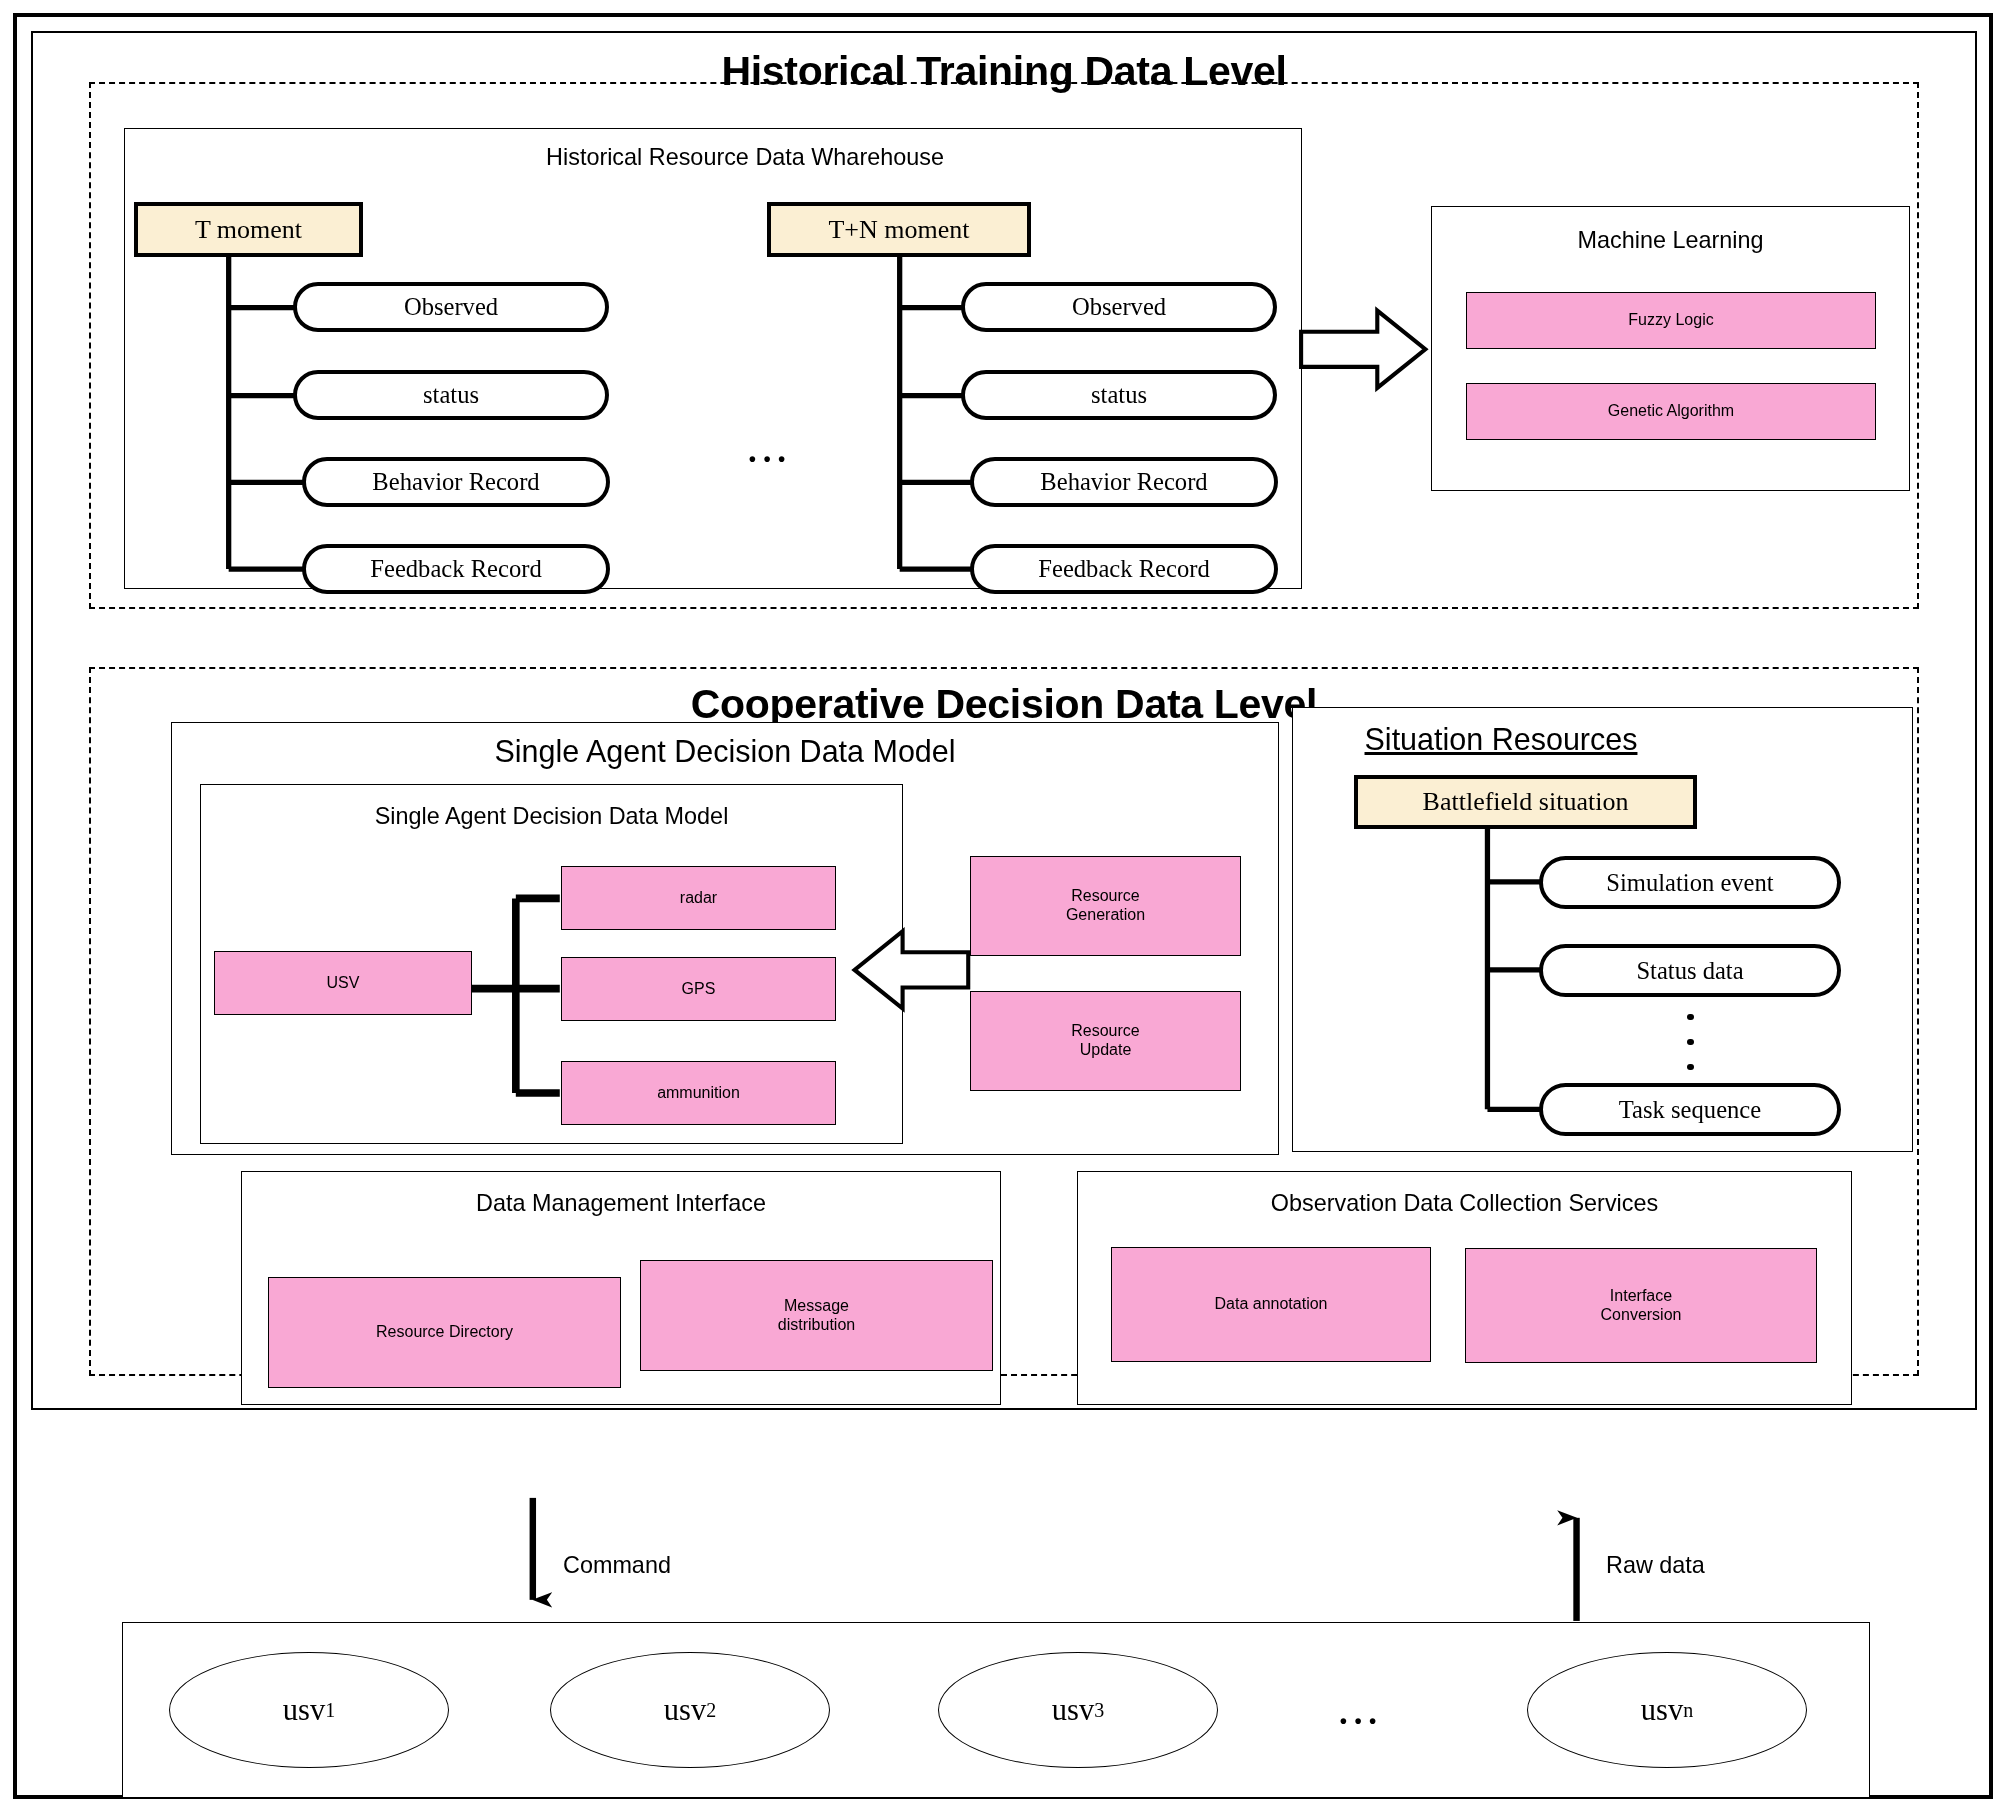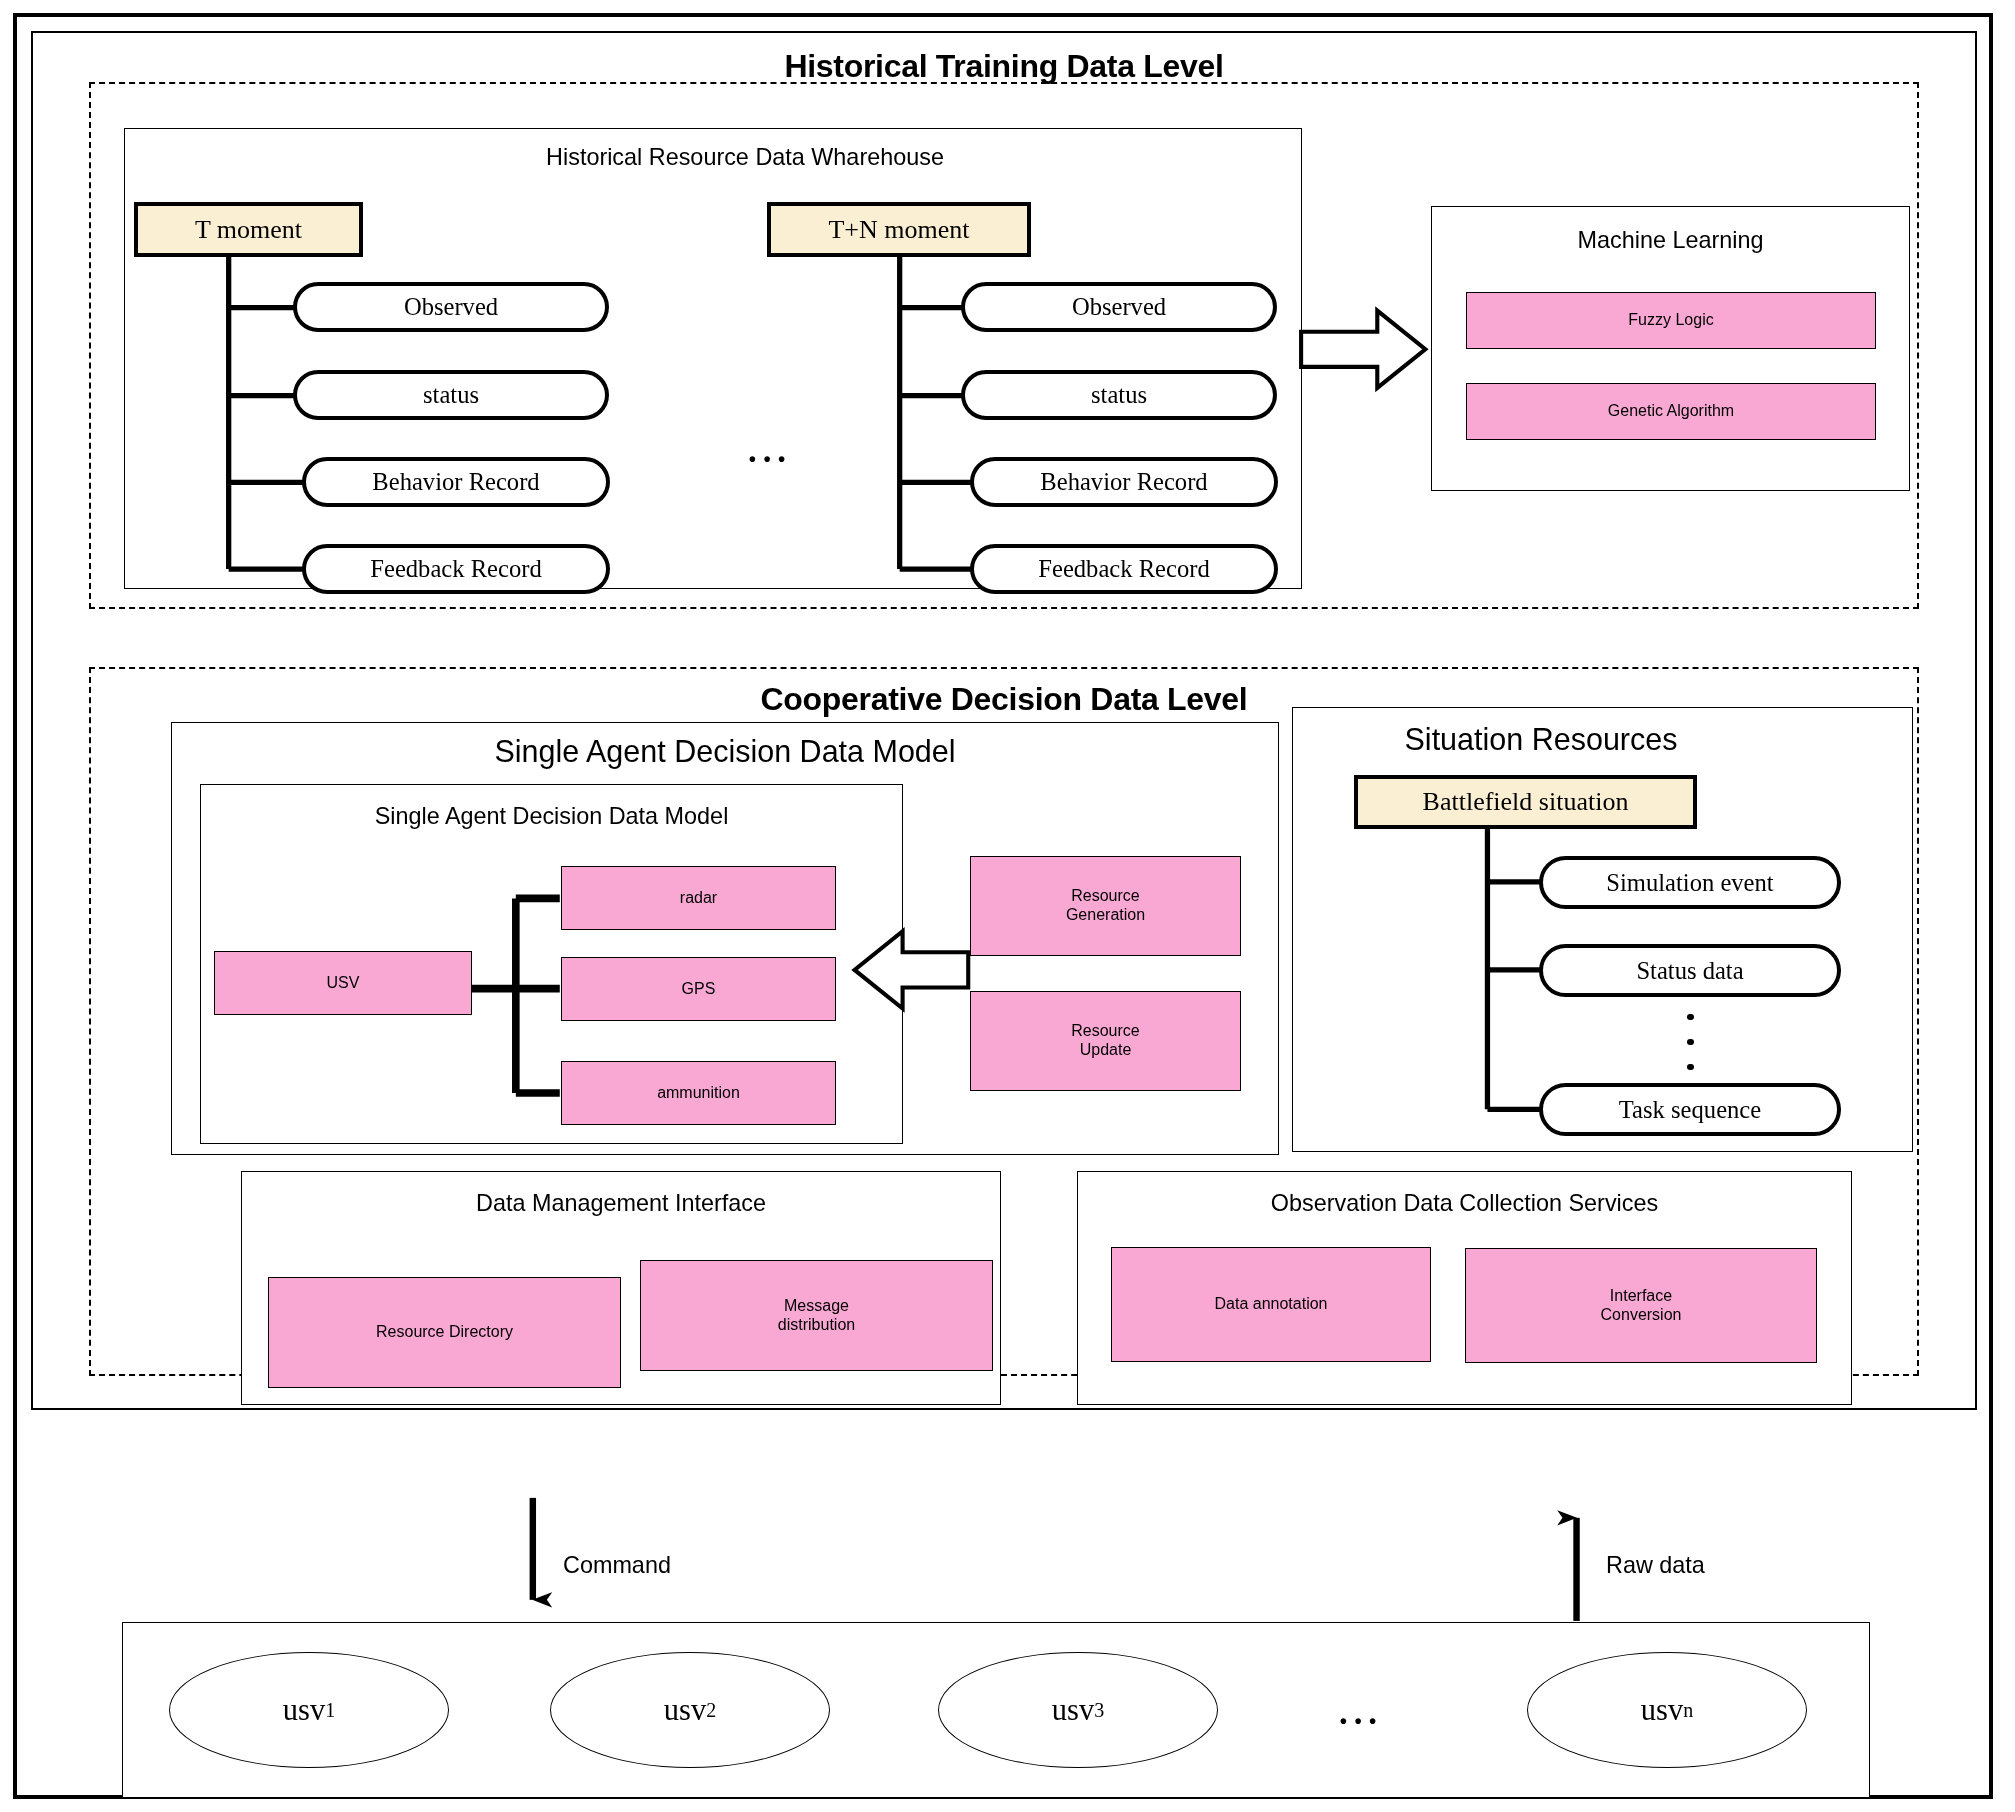--- a/index.html
+++ b/index.html
@@ -24,21 +24,21 @@
     border:2.9px dashed #000;
   }
   .level1{left:89px;top:82px;width:1830px;height:527px;}
   .level2{left:89px;top:667px;width:1830px;height:709px;}
   
   .level-title{
     position:absolute;
     left:0;right:0;
     text-align:center;
     font-weight:bold;
-    font-size:32px;
+    font-size:41px;
     color:#000;
     font-family:"Liberation Sans", sans-serif;
     letter-spacing:-0.3px;
   }
   .panel{
     border:1.8px solid #000;
     background:#fff;
   }
   .panel-title{
     position:absolute;
@@ -148,21 +148,21 @@
   <div class="abs rbox" style="left:970px;top:856px;width:271px;height:100px;flex-direction:column;">
     <span>Resource</span>
     <span>Generation</span>
   </div>
   <div class="abs rbox" style="left:970px;top:991px;width:271px;height:100px;flex-direction:column;">
     <span>Resource</span>
     <span>Update</span>
   </div>
 
   <div class="abs panel" style="left:1292px;top:707px;width:621px;height:445px;"></div>
-  <div class="panel-title big" style="top:722px;left:1292px;width:498px;">Situation Resources</div>
+  <div class="panel-title big" style="top:722px;left:1252px;width:498px;text-decoration:underline;">Situation Resources</div>
   <div class="abs hl" style="left:1354px;top:775px;width:343px;height:54px;">Battlefield situation</div>
   <div class="abs pill" style="left:1539px;top:856px;width:302px;height:53px;">Simulation event</div>
   <div class="abs pill" style="left:1539px;top:944px;width:302px;height:53px;">Status data</div>
   <div class="abs dots-v" style="left:1687px;top:1014px;width:7px;height:56px;">
     <i></i>
       <i></i>
       <i></i>
   </div>
   <div class="abs pill" style="left:1539px;top:1083px;width:302px;height:53px;">Task sequence</div>
 

